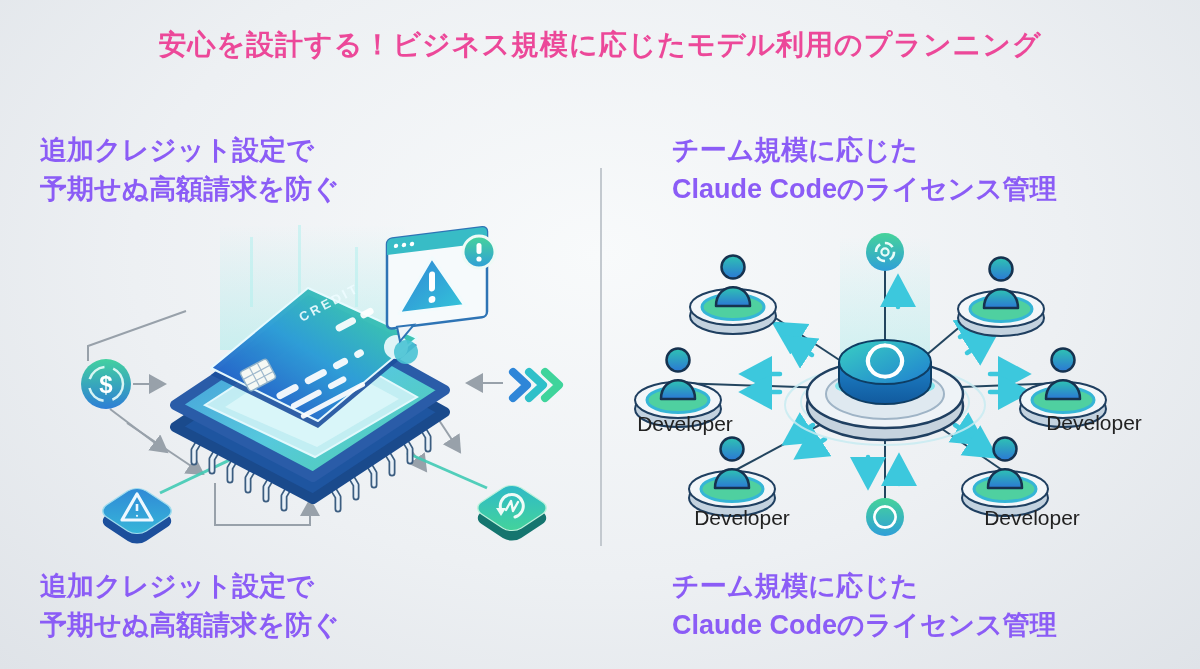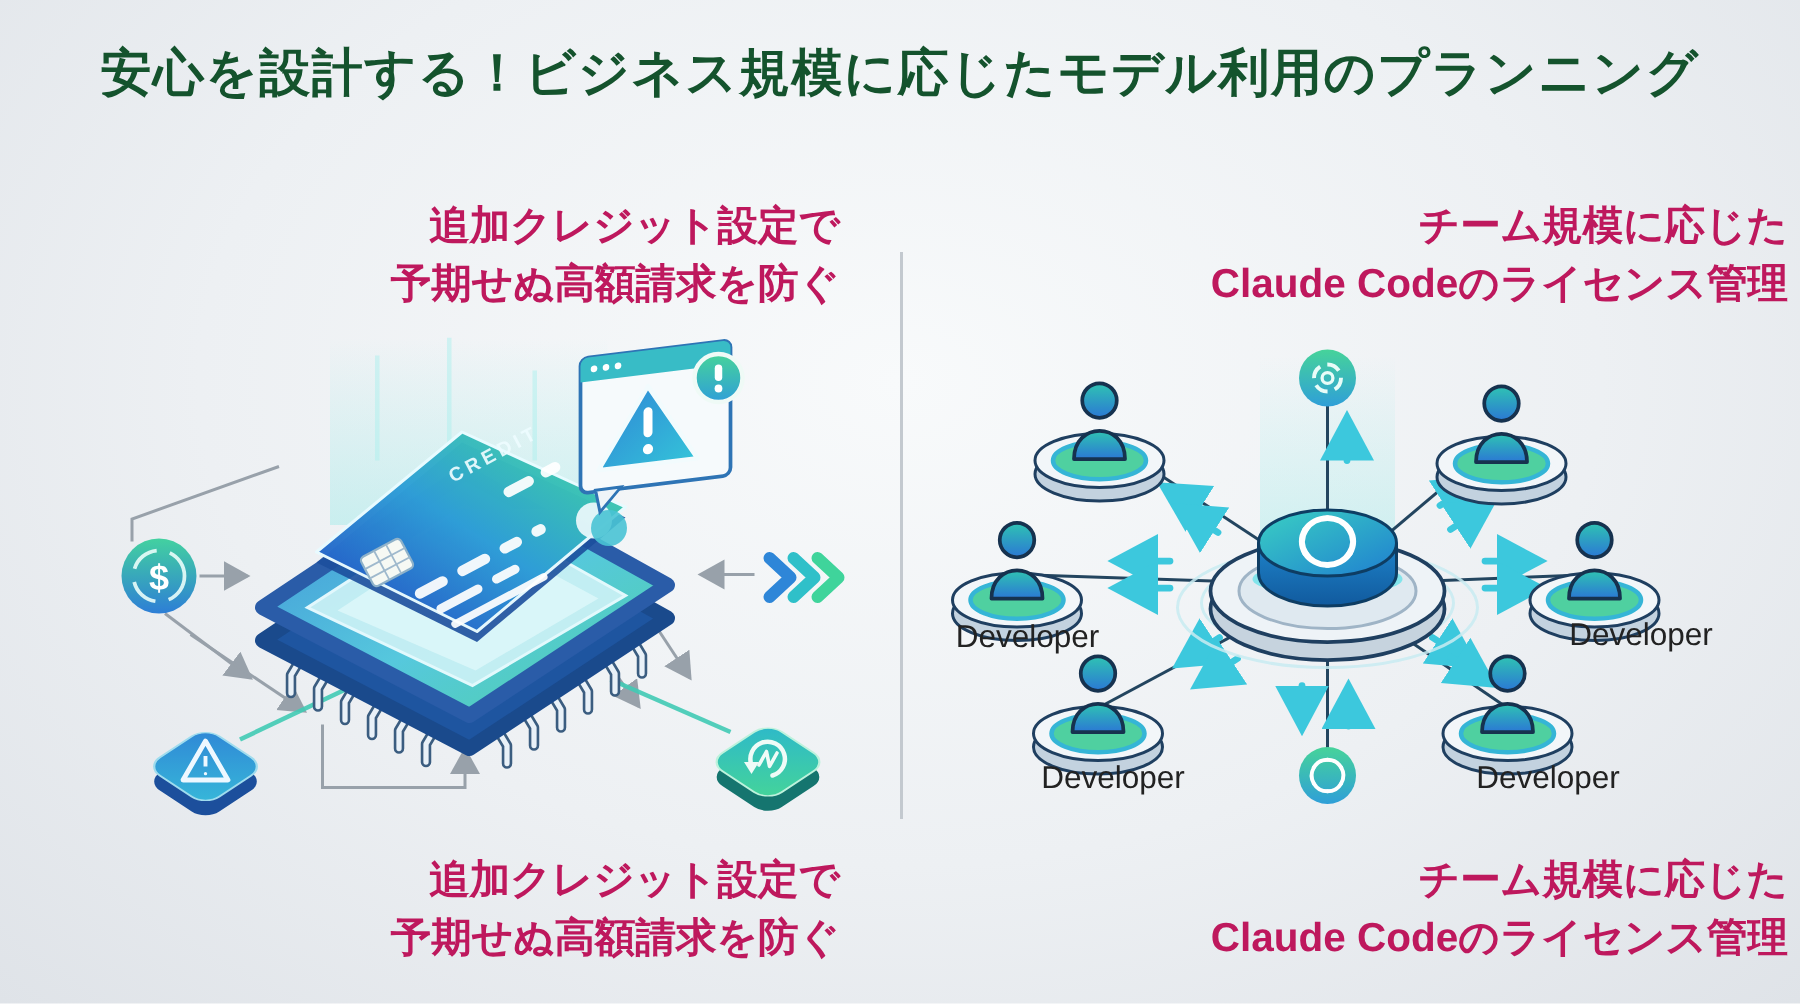--- a/index.html
+++ b/index.html
@@ -8,26 +8,26 @@
     position:relative;
     width:1200px; height:669px;
     font-family:"Liberation Sans","DejaVu Sans",sans-serif;
     background:
       radial-gradient(ellipse at 50% 38%, #f8fafb 0%, #edf0f3 55%, #dfe3e8 100%);
     overflow:hidden;
     color:#101010;
   }
   .title{
     position:absolute; top:26px; left:0; width:1200px;
-    text-align:center; font-size:34px; font-weight:900;
-    letter-spacing:1px; color:#14532d;
+    text-align:center; font-size:28px; font-weight:900;
+    letter-spacing:1px; color:#ec4899;
   }
   .heading, .caption{
-    position:absolute; width:520px; text-align:right;
-    font-size:27px; font-weight:800; line-height:1.45; color:#be185d;
+    position:absolute; width:520px; text-align:left;
+    font-size:27px; font-weight:800; line-height:1.45; color:#8b5cf6;
   }
   .heading span, .caption span{ display:block; }
   .heading-left, .caption-left{ left:40px; }
   .heading-right, .caption-right{ left:672px; }
   .heading{ top:131px; }
   .caption{ top:567px; }
   .divider{
     position:absolute; left:600px; top:168px; width:2px; height:378px;
     background:#c3c9cf;
   }

